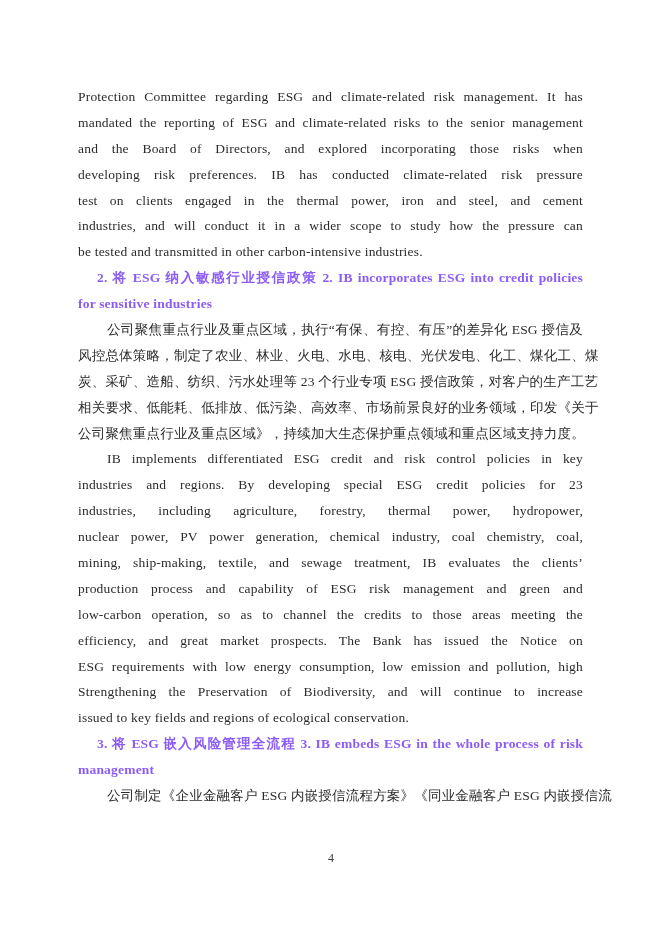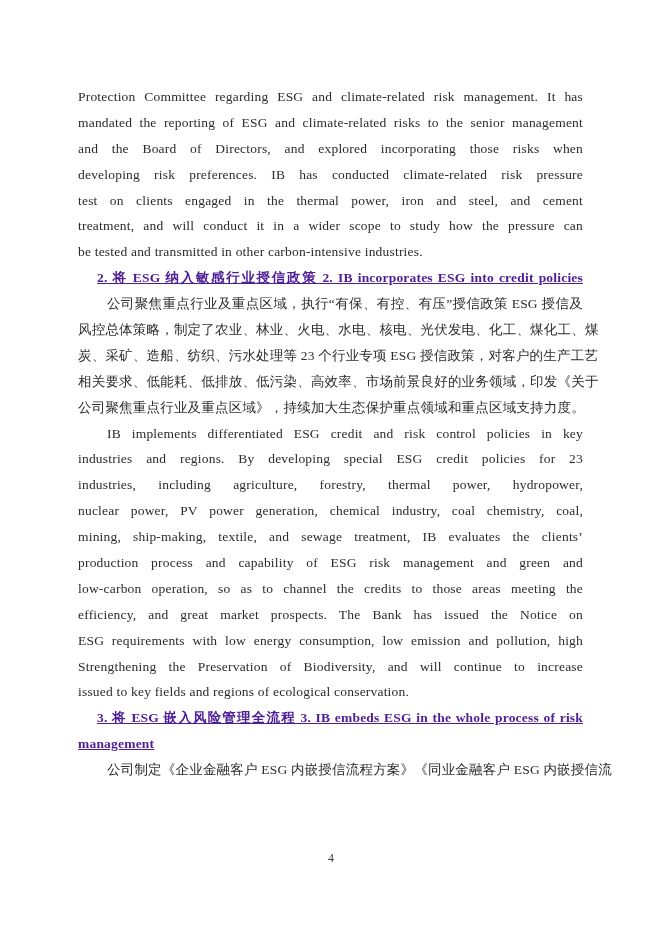--- a/index.html
+++ b/index.html
@@ -24,21 +24,21 @@
     height: 25.9px;
     line-height: 25.9px;
     font-size: 13.5px;
     letter-spacing: 0.2px;
     white-space: nowrap;
     text-align: justify;
     text-align-last: left;
     overflow: visible;
   }
   .line.j { text-align-last: justify; }
-  .heading .line { font-weight: 700; color: #4c1d95; text-decoration: underline; }
+  .heading .line { font-weight: 700; color: #8b5cf6; }
   .indent-p { padding-left: 29px; }
   .indent-h { padding-left: 19px; }
   .footer {
     position: absolute;
     left: 0; right: 0; top: 851px;
     text-align: center;
     font-size: 12px;
     line-height: 15px;
     color: #3a3a3a;
   }
@@ -47,28 +47,29 @@
 <body>
 
 <div class="page">
   <div class="content">
       <div class="block paragraph">
         <div class="line j">Protection Committee regarding ESG and climate-related risk management. It has</div>
         <div class="line j">mandated the reporting of ESG and climate-related risks to the senior management</div>
         <div class="line j">and the Board of Directors, and explored incorporating those risks when</div>
         <div class="line j">developing risk preferences. IB has conducted climate-related risk pressure</div>
         <div class="line j">test on clients engaged in the thermal power, iron and steel, and cement</div>
-        <div class="line j">treatment, and will conduct it in a wider scope to study how the pressure can</div>
+        <div class="line j">industries, and will conduct it in a wider scope to study how the pressure can</div>
         <div class="line">be tested and transmitted in other carbon-intensive industries.</div>
       </div>
       <div class="block heading">
         <div class="line j indent-h">2. 将 ESG 纳入敏感行业授信政策 2. IB incorporates ESG into credit policies</div>
+        <div class="line">for sensitive industries</div>
       </div>
       <div class="block paragraph">
-        <div class="line j indent-p">公司聚焦重点行业及重点区域，执行“有保、有控、有压”授信政策 ESG 授信及</div>
+        <div class="line j indent-p">公司聚焦重点行业及重点区域，执行“有保、有控、有压”的差异化 ESG 授信及</div>
         <div class="line j">风控总体策略，制定了农业、林业、火电、水电、核电、光伏发电、化工、煤化工、煤</div>
         <div class="line j">炭、采矿、造船、纺织、污水处理等 23 个行业专项 ESG 授信政策，对客户的生产工艺</div>
         <div class="line j">相关要求、低能耗、低排放、低污染、高效率、市场前景良好的业务领域，印发《关于</div>
         <div class="line">公司聚焦重点行业及重点区域》，持续加大生态保护重点领域和重点区域支持力度。</div>
       </div>
       <div class="block paragraph">
         <div class="line j indent-p">IB implements differentiated ESG credit and risk control policies in key</div>
         <div class="line j">industries and regions. By developing special ESG credit policies for 23</div>
         <div class="line j">industries, including agriculture, forestry, thermal power, hydropower,</div>
         <div class="line j">nuclear power, PV power generation, chemical industry, coal chemistry, coal,</div>

